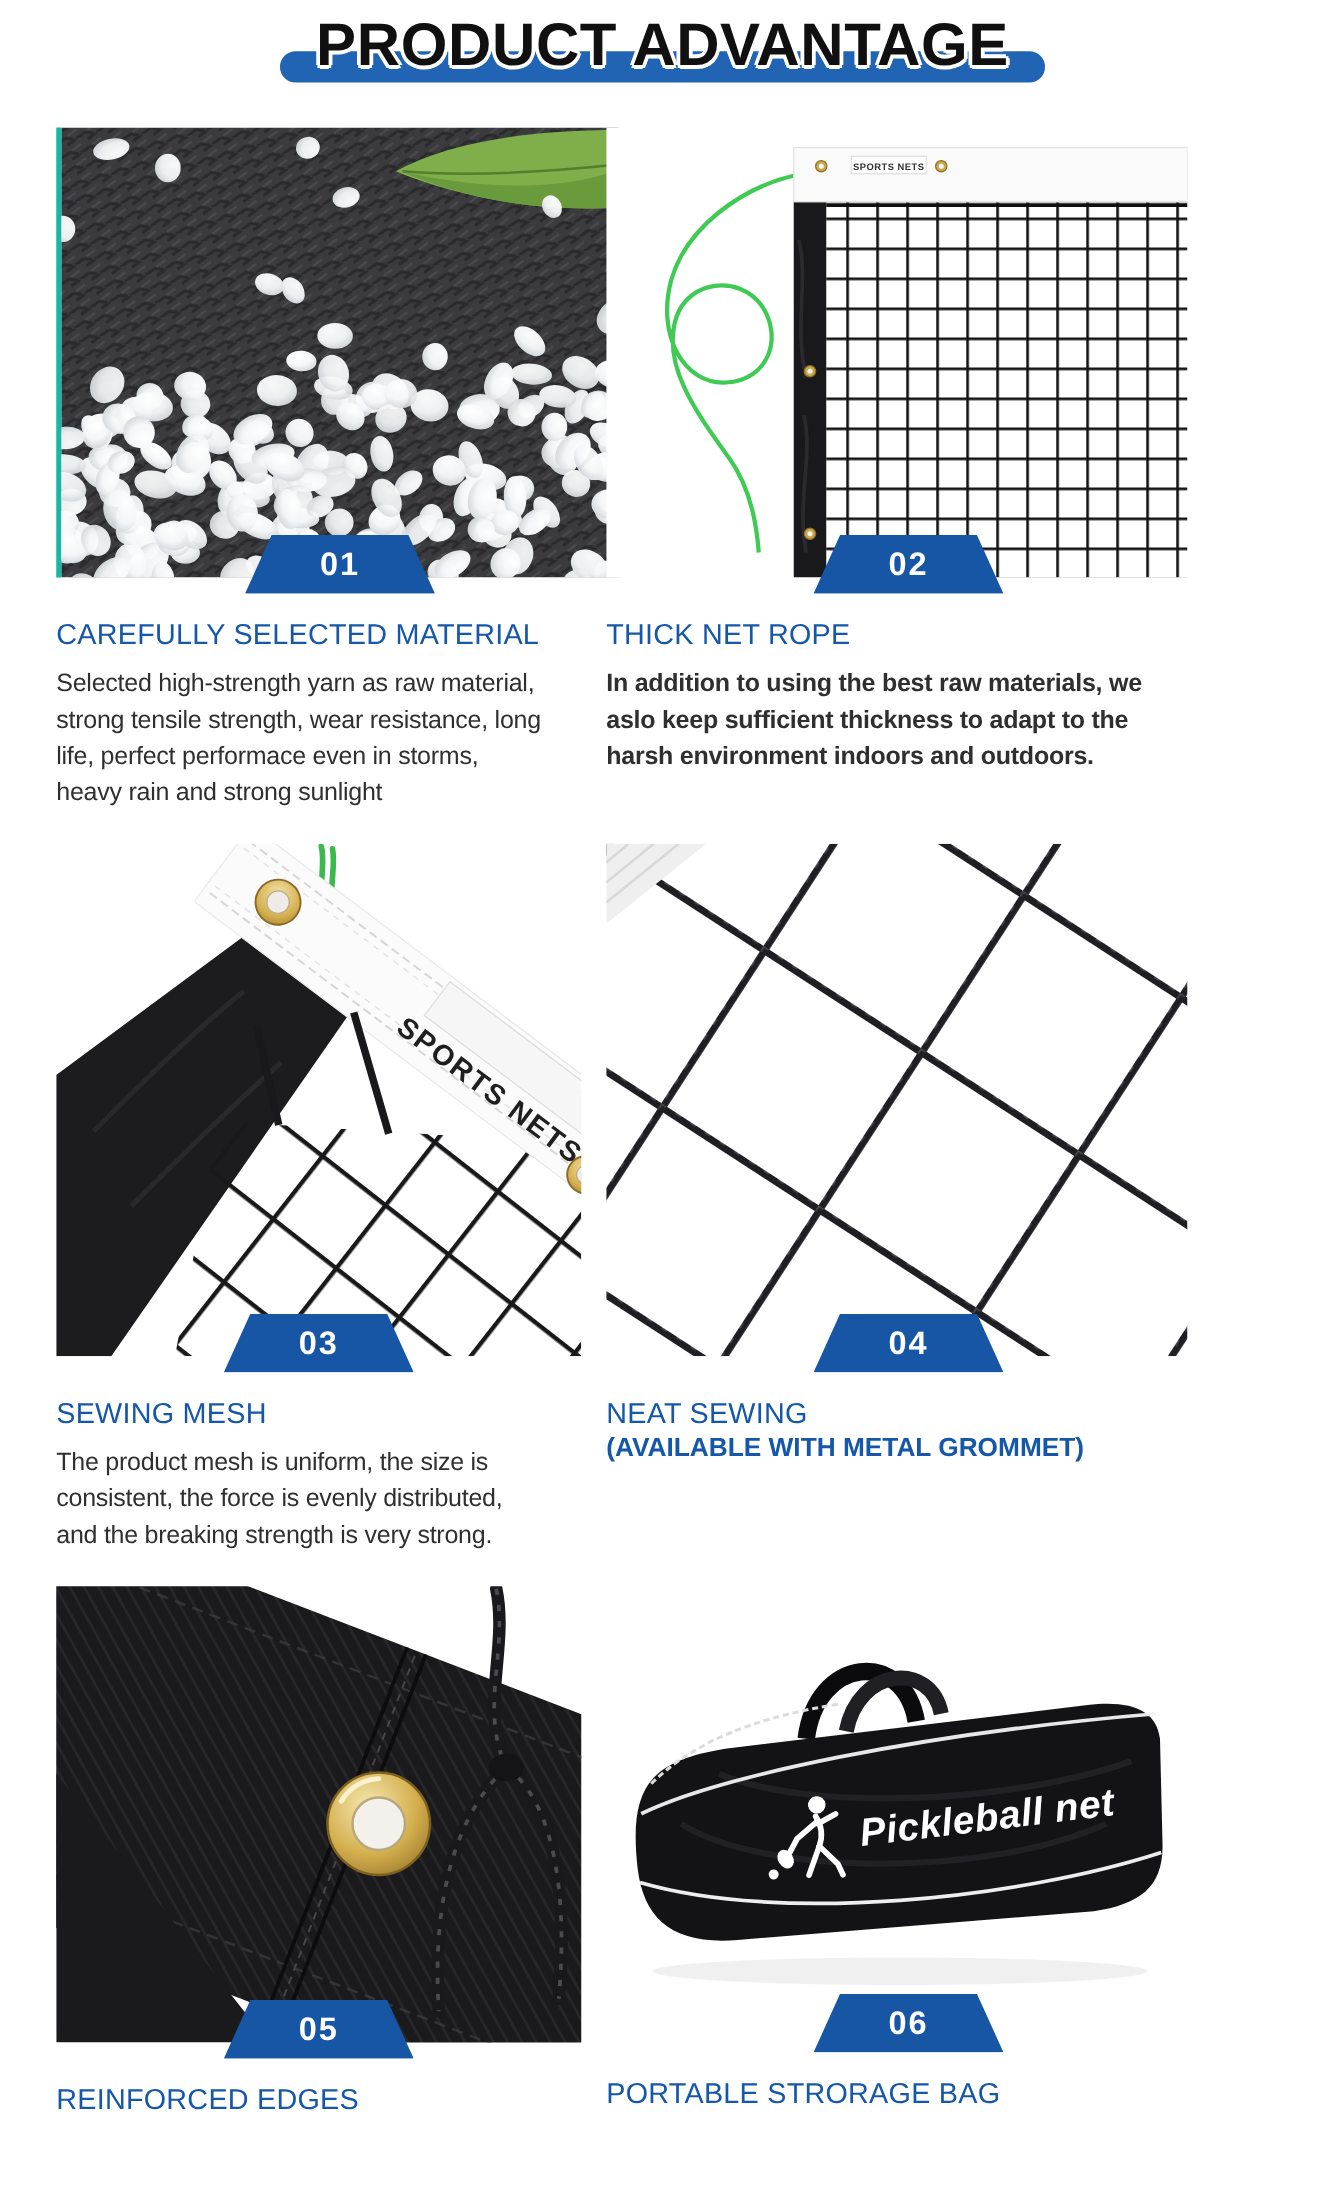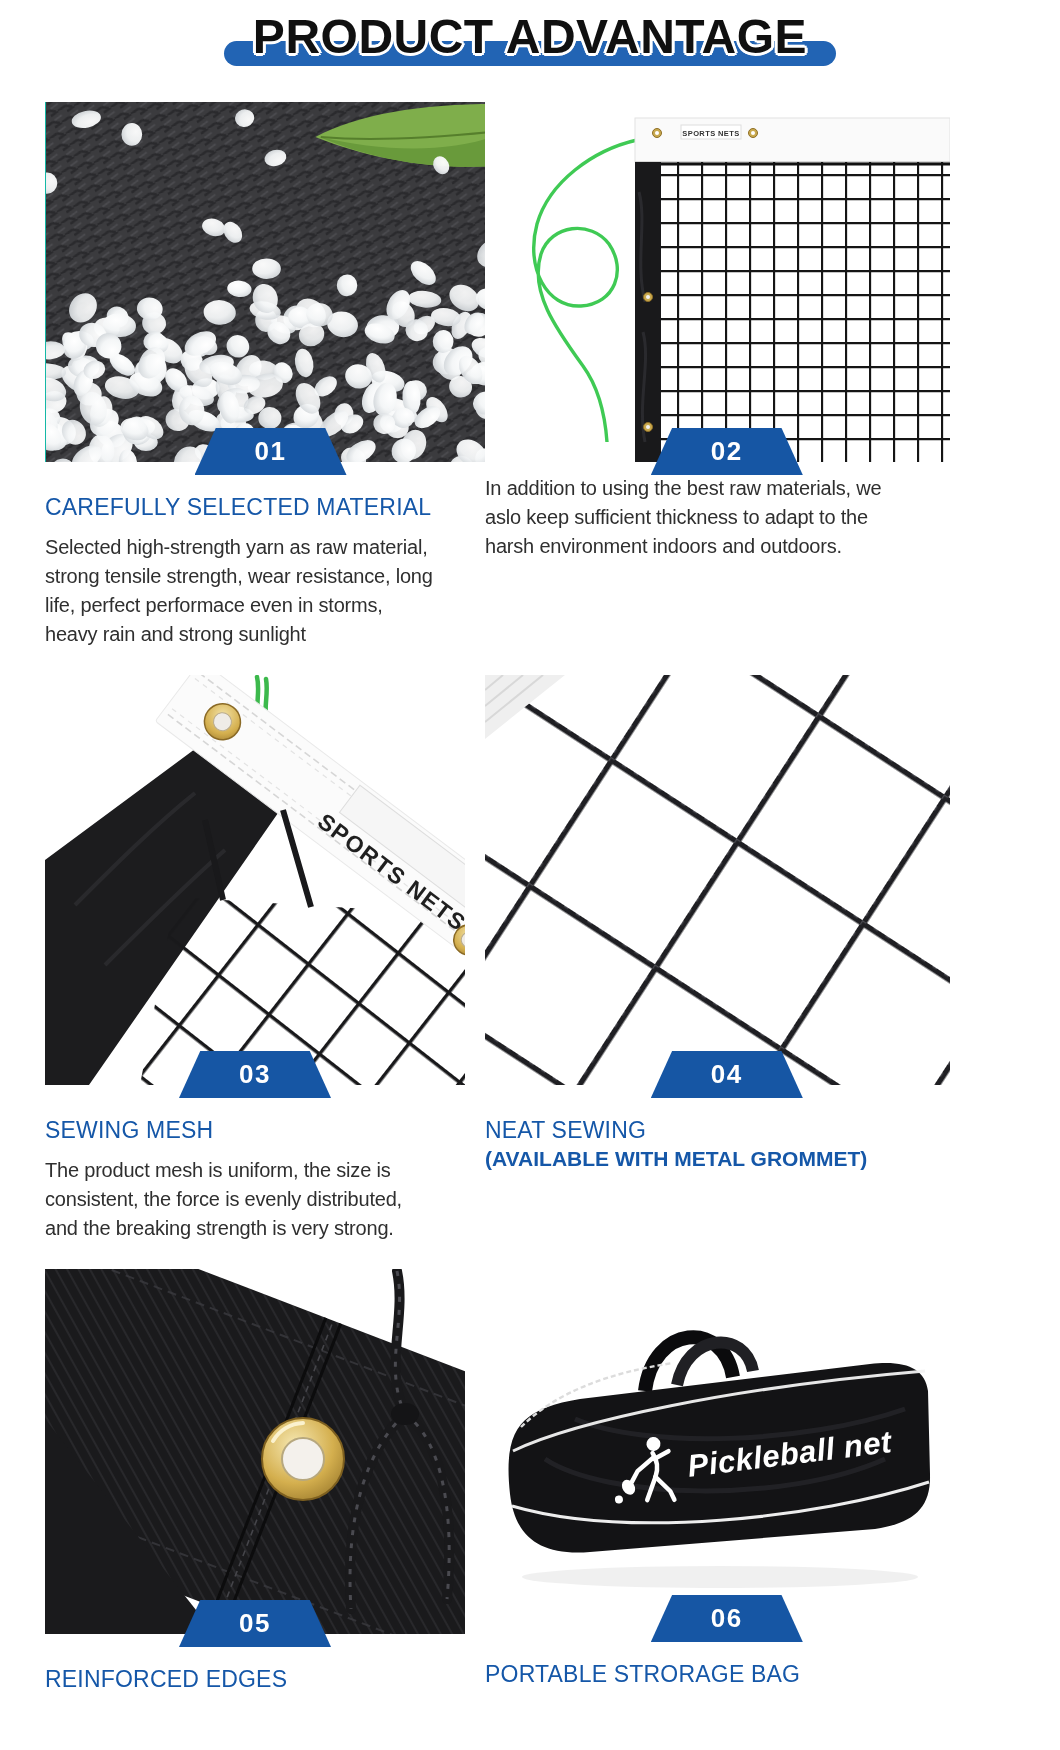--- a/index.html
+++ b/index.html
@@ -13,40 +13,40 @@
   .title-wrap h1{position:relative;margin:0;font-size:48px;line-height:54px;font-weight:800;
              letter-spacing:.5px;color:#101010;white-space:nowrap;
              text-shadow:3px 0 0 #fff,-3px 0 0 #fff,0 3px 0 #fff,0 -3px 0 #fff,
                          2px 2px 0 #fff,-2px 2px 0 #fff,2px -2px 0 #fff,-2px -2px 0 #fff;}
 
   
   .grid{display:grid;grid-template-columns:420px 530px;column-gap:20px;row-gap:26px;
         padding:36px 45px 42px;}
   .feature{position:relative;}
   .imgbox{position:relative;box-sizing:border-box;}
-  .f1 .imgbox{width:450px;height:360px;border-left:1px solid #14b8a6;text-align:center;}
+  .f1 .imgbox{width:450px;height:360px;border-left:4px solid #14b8a6;text-align:center;}
   .f2 .imgbox{width:465px;height:360px;}
   .f3 .imgbox{width:420px;height:410px;}
   .f4 .imgbox{width:465px;height:410px;}
   .f5 .imgbox{width:420px;height:365px;}
   .f6 .imgbox{width:465px;height:360px;}
   .imgbox svg{width:100%;height:100%;display:block;}
 
   .badge{position:absolute;left:50%;bottom:-13px;transform:translateX(-50%);
          width:152px;height:47px;background:#1656a4;
          clip-path:polygon(14% 0,86% 0,100% 100%,0 100%);
          color:#fff;font-size:26px;font-weight:600;letter-spacing:1.5px;
          display:flex;align-items:center;justify-content:center;}
   .f2 .badge,.f4 .badge,.f6 .badge{left:52%;}
 
   h3.heading{margin:32px 0 0;font-size:23px;font-weight:400;color:#1557a8;letter-spacing:.2px;}
   .heading2{font-size:21px;font-weight:700;color:#1557a8;margin-top:3px;}
   p.body{margin:12px 0 0;font-size:20px;line-height:1.45;white-space:pre-line;
          letter-spacing:-.2px;max-width:460px;}
-  .f2 p.body,.f6 p.body{max-width:525px;}
+  .f2 p.body,.f6 p.body{max-width:525px;font-weight:bold;}
   .f4 p.body{font-size:17.5px;line-height:1.6;margin-top:7px;max-width:535px;letter-spacing:0;}
 </style>
 </head>
 <body>
 
 <div class="page">
 
   <header class="title-wrap">
     <div class="title-bar"></div>
     <h1>PRODUCT ADVANTAGE</h1>
@@ -291,20 +291,21 @@
           <line x1="176" y1="62" x2="465" y2="62" stroke="#111" stroke-width="3"></line>
           <g>
             <circle cx="163" cy="195" r="4.5" fill="#c9a94e" stroke="#8f6f26"></circle>
               <circle cx="163" cy="195" r="2" fill="#f2f2f2"></circle>
             <circle cx="163" cy="325" r="4.5" fill="#c9a94e" stroke="#8f6f26"></circle>
               <circle cx="163" cy="325" r="2" fill="#f2f2f2"></circle>
           </g>
         </svg>
         <div class="badge">02</div>
       </div>
+      <h3 class="heading">THICK NET ROPE</h3>
       <p class="body">In addition to using the best raw materials,  we
 aslo keep sufficient thickness to adapt to the
 harsh environment indoors and outdoors.</p>
     </section>
 
     <section class="feature f3">
       <div class="imgbox">
         <svg viewBox="0 0 420 410" preserveAspectRatio="none">
           <defs>
             <pattern id="mesh3" width="64" height="64" patternUnits="userSpaceOnUse" patternTransform="rotate(38)">

